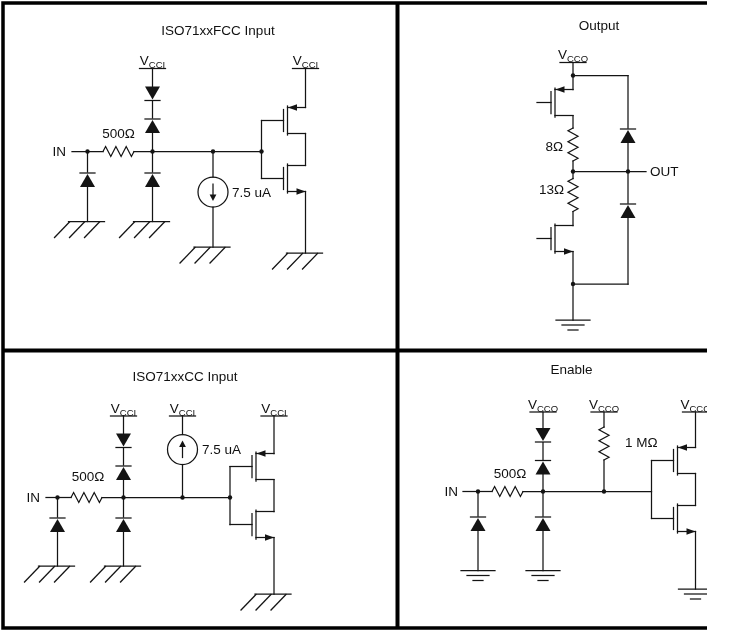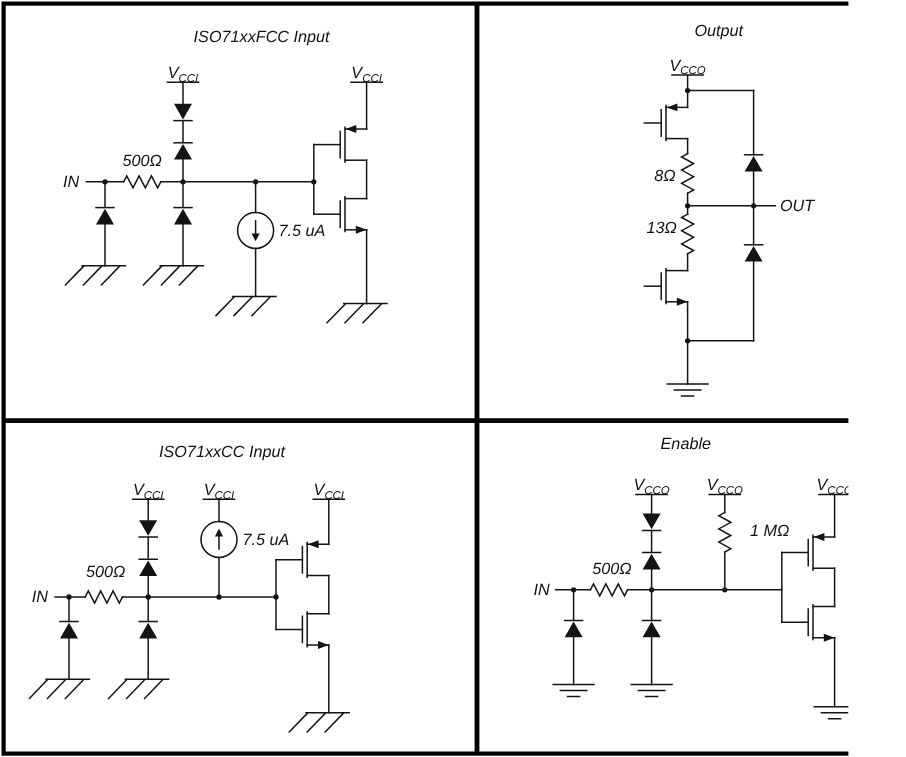--- a/index.html
+++ b/index.html
@@ -1,16 +1,16 @@
 <!DOCTYPE html>
 <html><head>
 <meta charset="utf-8">
 <style>
   html,body{margin:0;padding:0;background:#fff;}
-  #stage{position:relative;width:707px;height:631px;background:#fff;overflow:hidden;font-style:italic;}
+  #stage{position:relative;width:707px;height:631px;background:#fff;overflow:hidden;}
   svg{position:absolute;left:0;top:0;}
   .w{stroke:#141414;stroke-width:1.25;fill:none;stroke-linecap:square;}
   .f{fill:#141414;stroke:none;}
   .bd{stroke:#000;fill:none;}
   .t{font-family:"Liberation Sans",sans-serif;font-size:13.5px;fill:#111;stroke:none;}
   .ts{font-size:9.5px;}
 </style>
 </head>
 <body>
 

